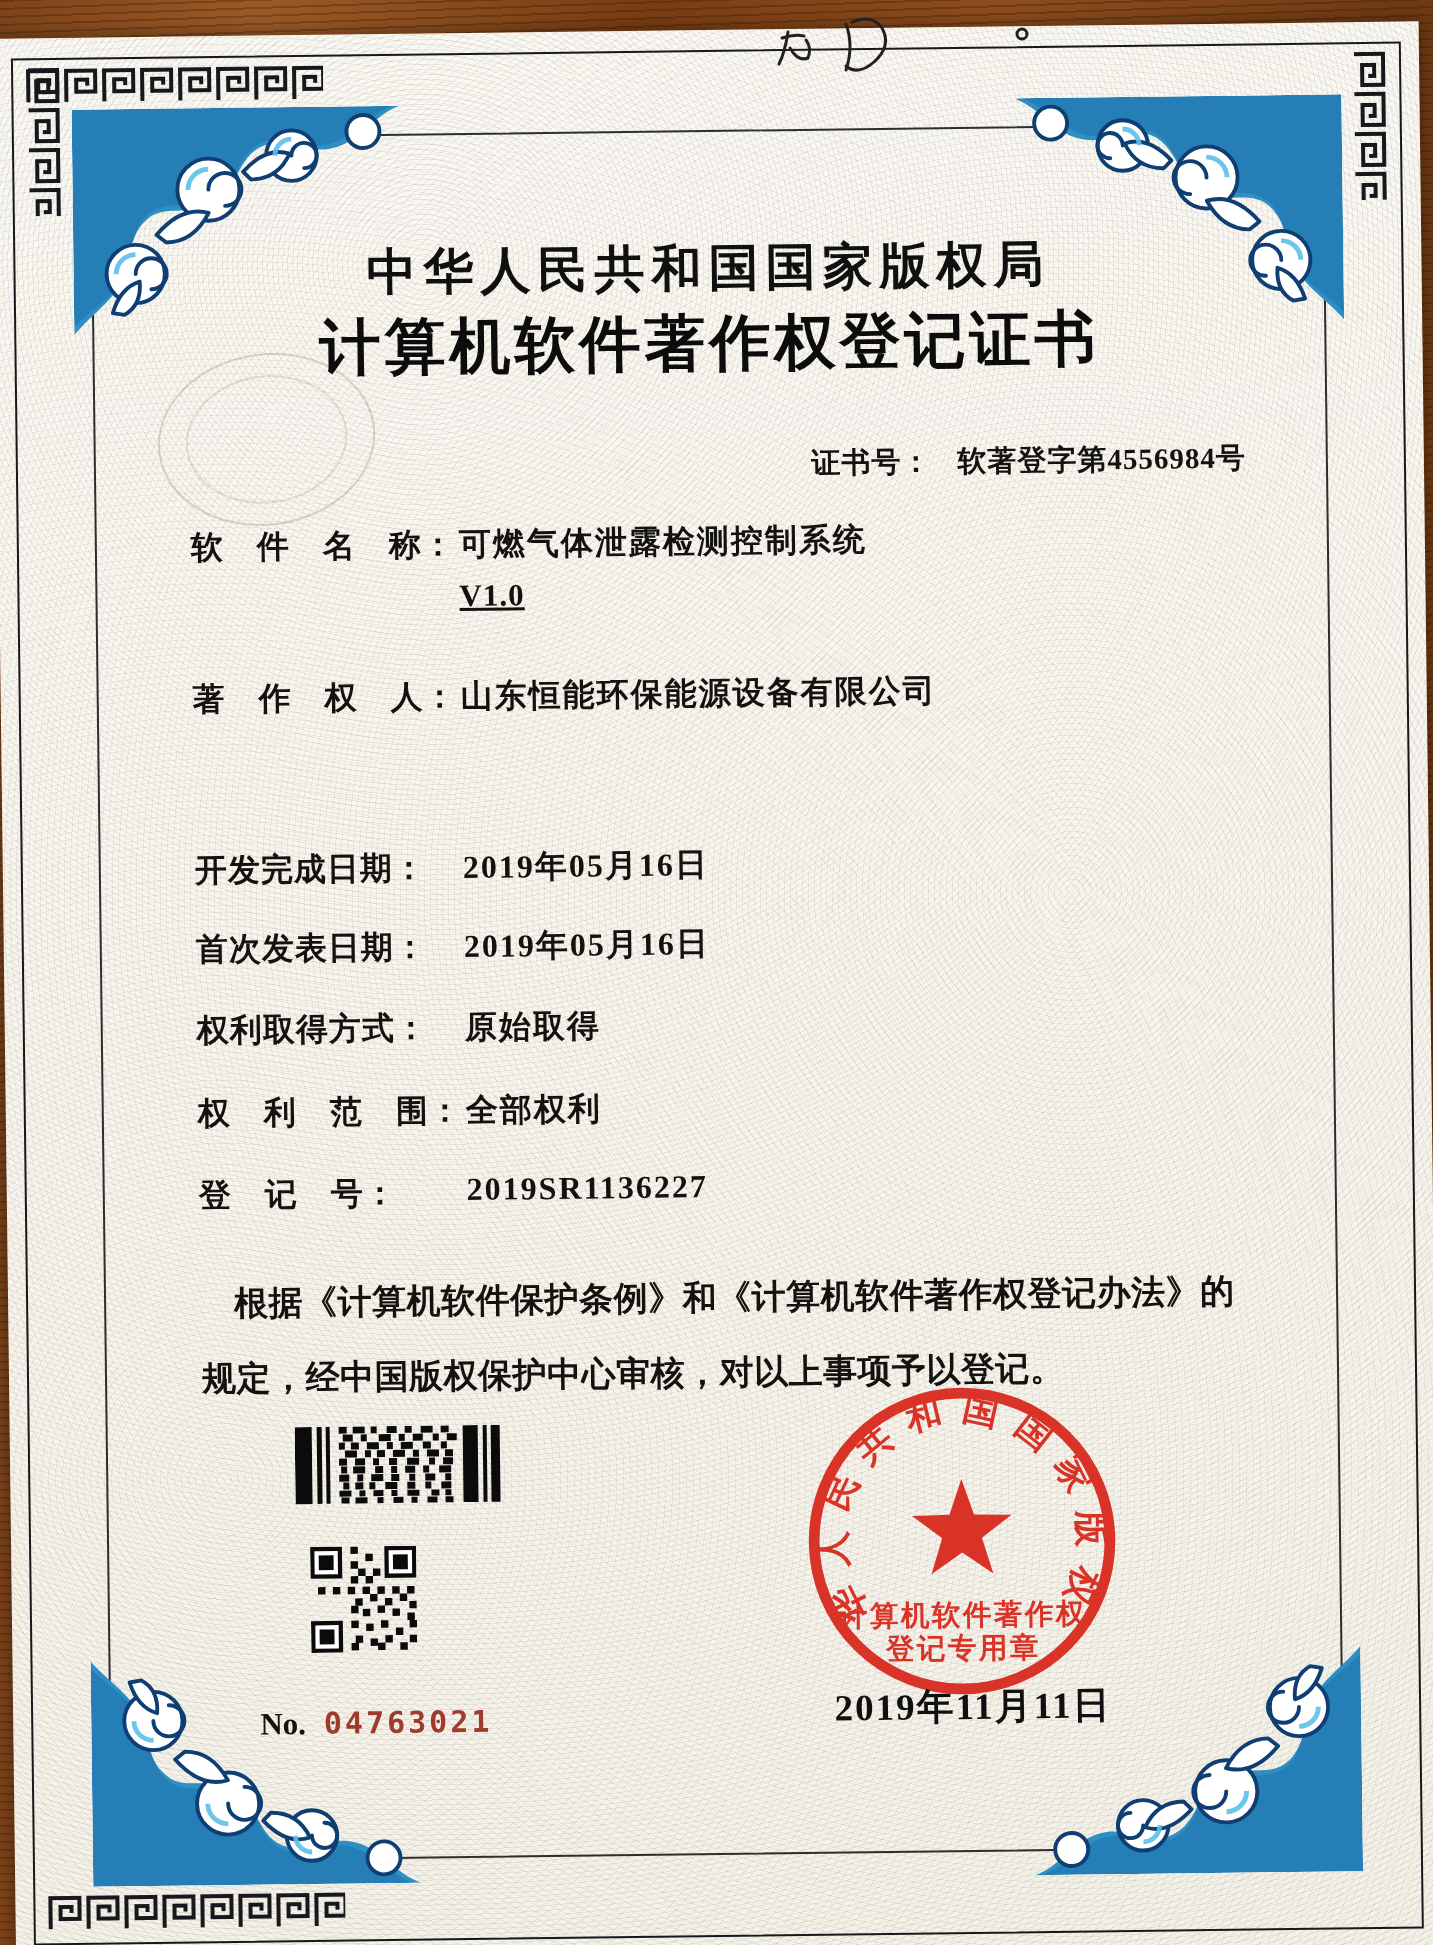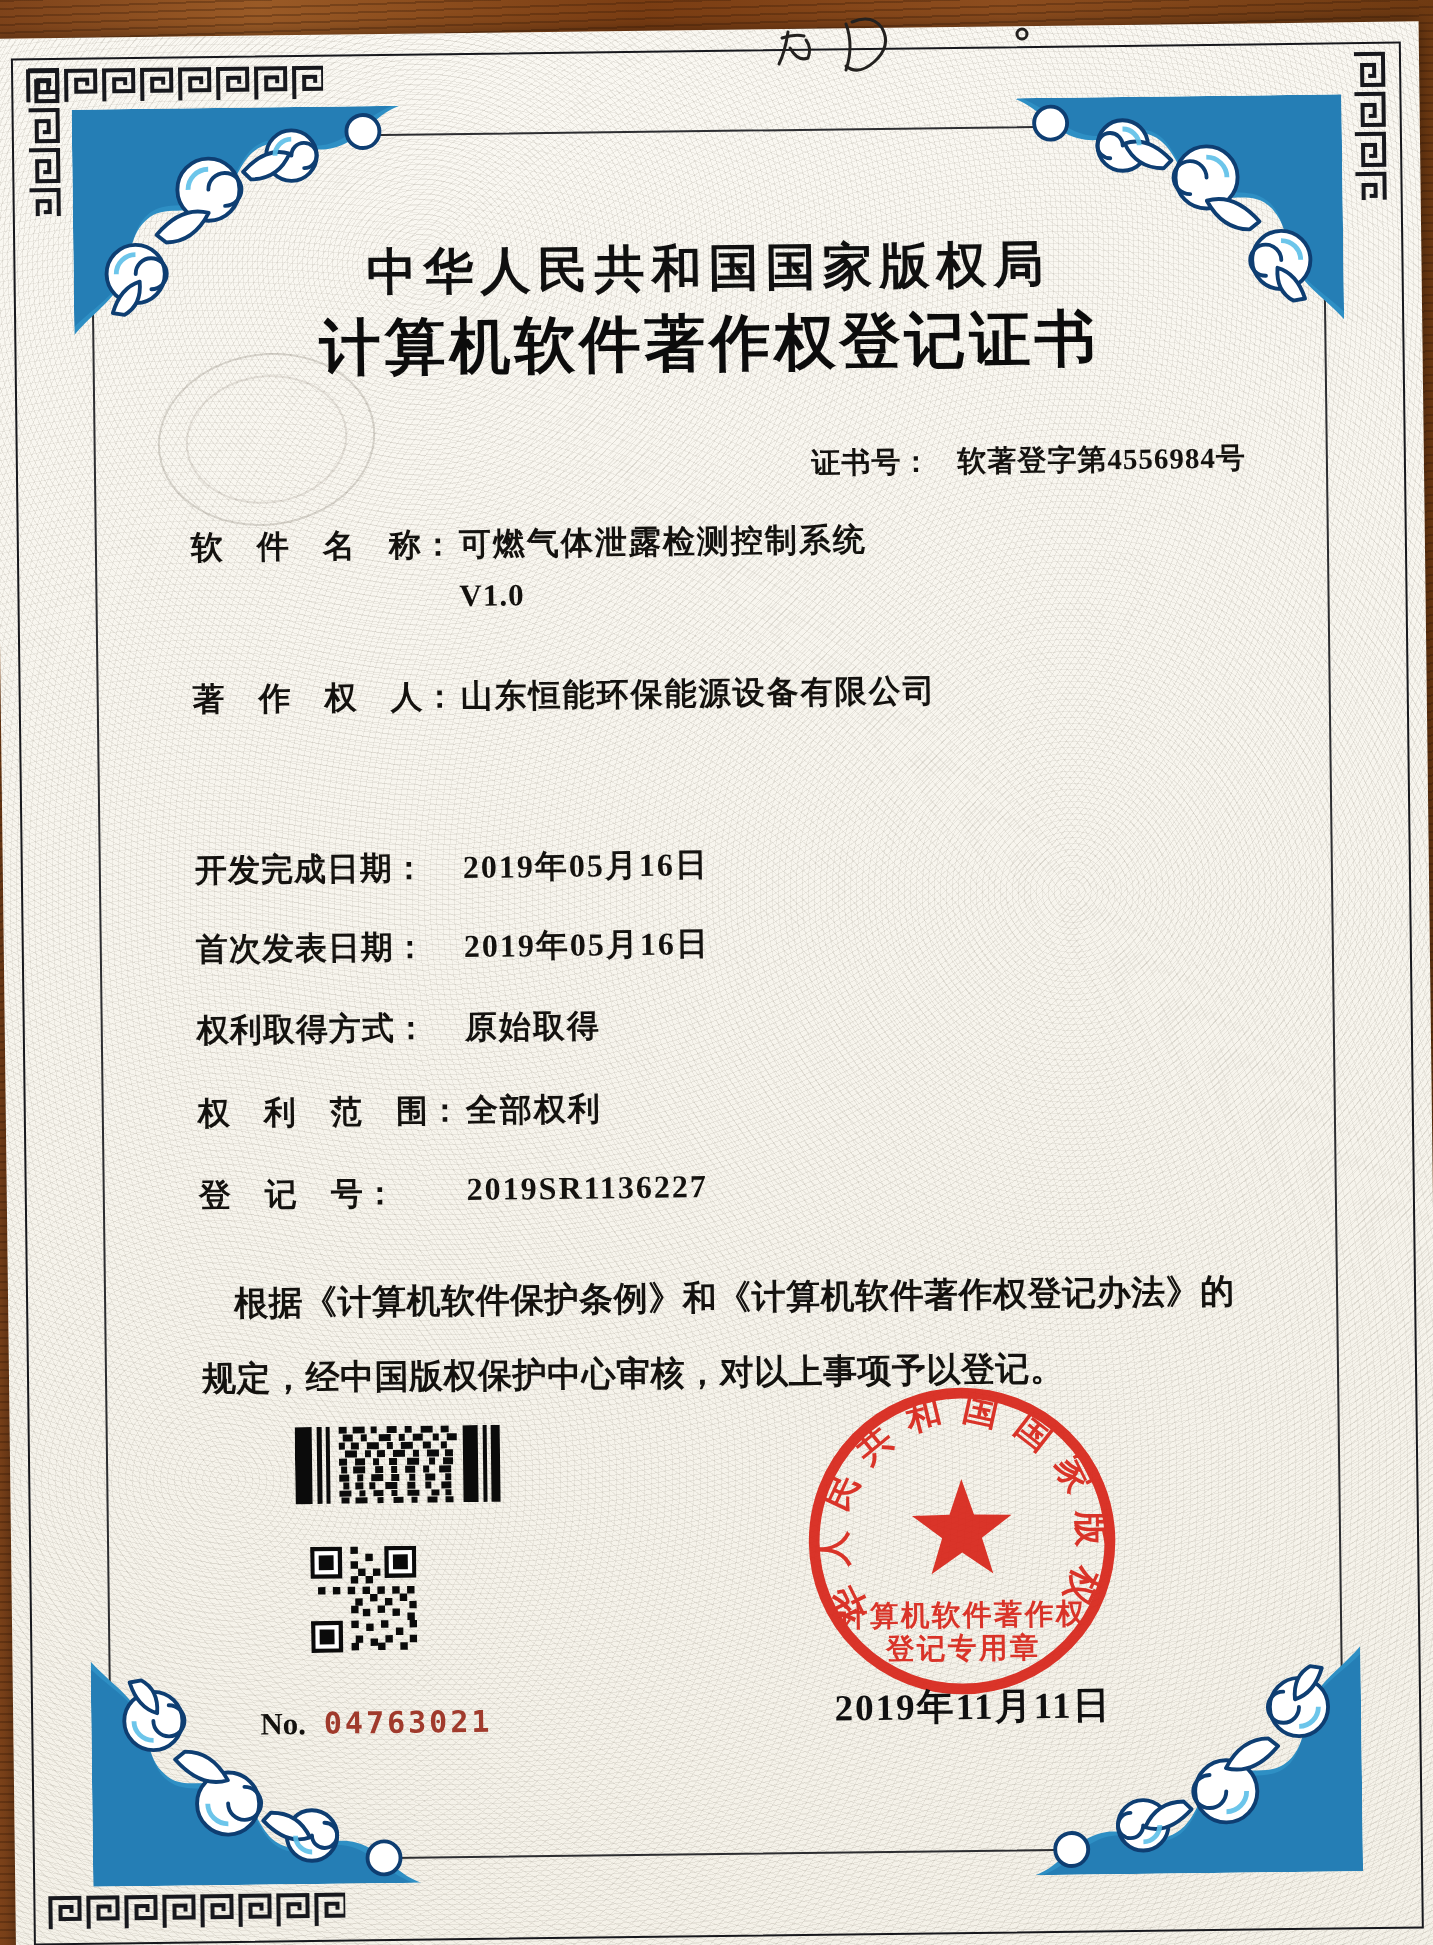--- a/index.html
+++ b/index.html
@@ -36,21 +36,21 @@
   .authority{position:absolute; left:0; right:0; top:205px; text-align:center;
     font-size:50px; font-weight:bold; letter-spacing:7px; color:#101010;}
   .cert-title{position:absolute; left:0; right:0; top:273px; text-align:center;
     font-size:61px; font-weight:bold; letter-spacing:4px; color:#0c0c0c;}
   .cert-no{position:absolute; right:178px; top:415px; font-size:29px; font-weight:bold; letter-spacing:1px;}
   .cert-no .v{margin-left:26px;}
 
   .row{position:absolute; left:192px; font-size:32px; font-weight:bold; white-space:nowrap;}
   .row .lbl{display:inline-block; width:268px; letter-spacing:1px;}
   .row .val{position:absolute; left:268px; white-space:nowrap; letter-spacing:2px;}
-  .val2{position:absolute; left:460px; font-size:31px; font-weight:bold; letter-spacing:1px;}
+  .val2{position:absolute; left:460px; font-size:31px; font-weight:bold; letter-spacing:1px;text-decoration:underline;}
 
   .stmt{position:absolute; left:193px; font-size:34px; font-weight:bold; letter-spacing:0.5px; white-space:nowrap;}
 
   .emboss{position:absolute; left:160px; top:318px; width:214px; height:168px;
     border:2px solid rgba(110,100,88,0.24); border-radius:50%; transform:rotate(-7deg);}
   .emboss::after{content:""; position:absolute; inset:20px 26px; border:2px solid rgba(110,100,88,0.17); border-radius:50%;}
 
   .issue-date{position:absolute; left:750px; top:1655px; width:420px; text-align:center;
     font-size:37px; font-weight:bold; letter-spacing:2px; color:#101010;}
   .serial{position:absolute; left:247px; top:1671px; font-size:31px; font-weight:bold;}

